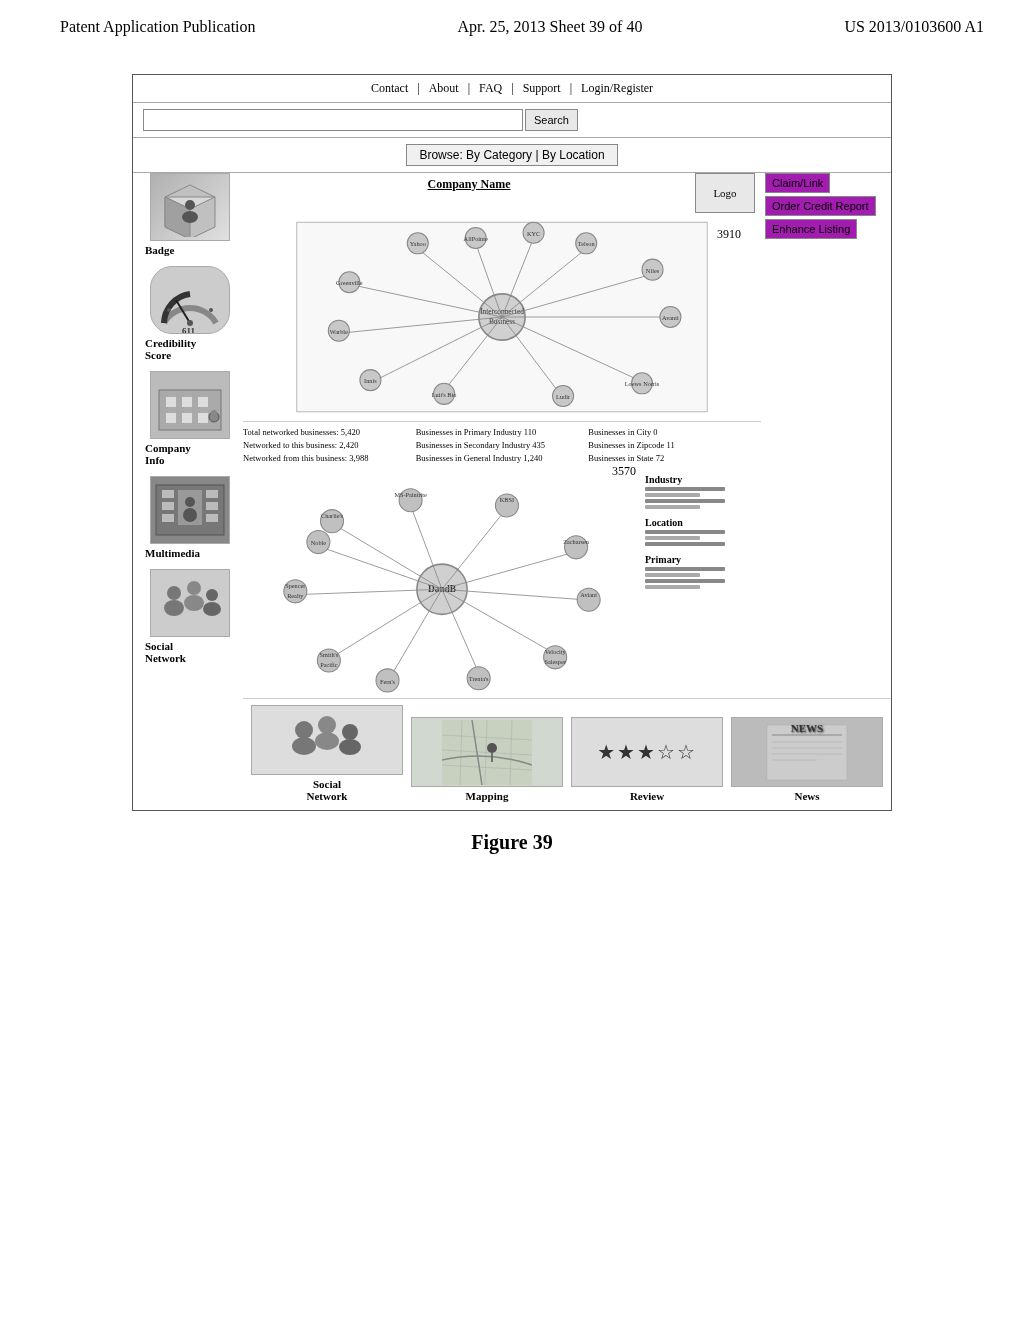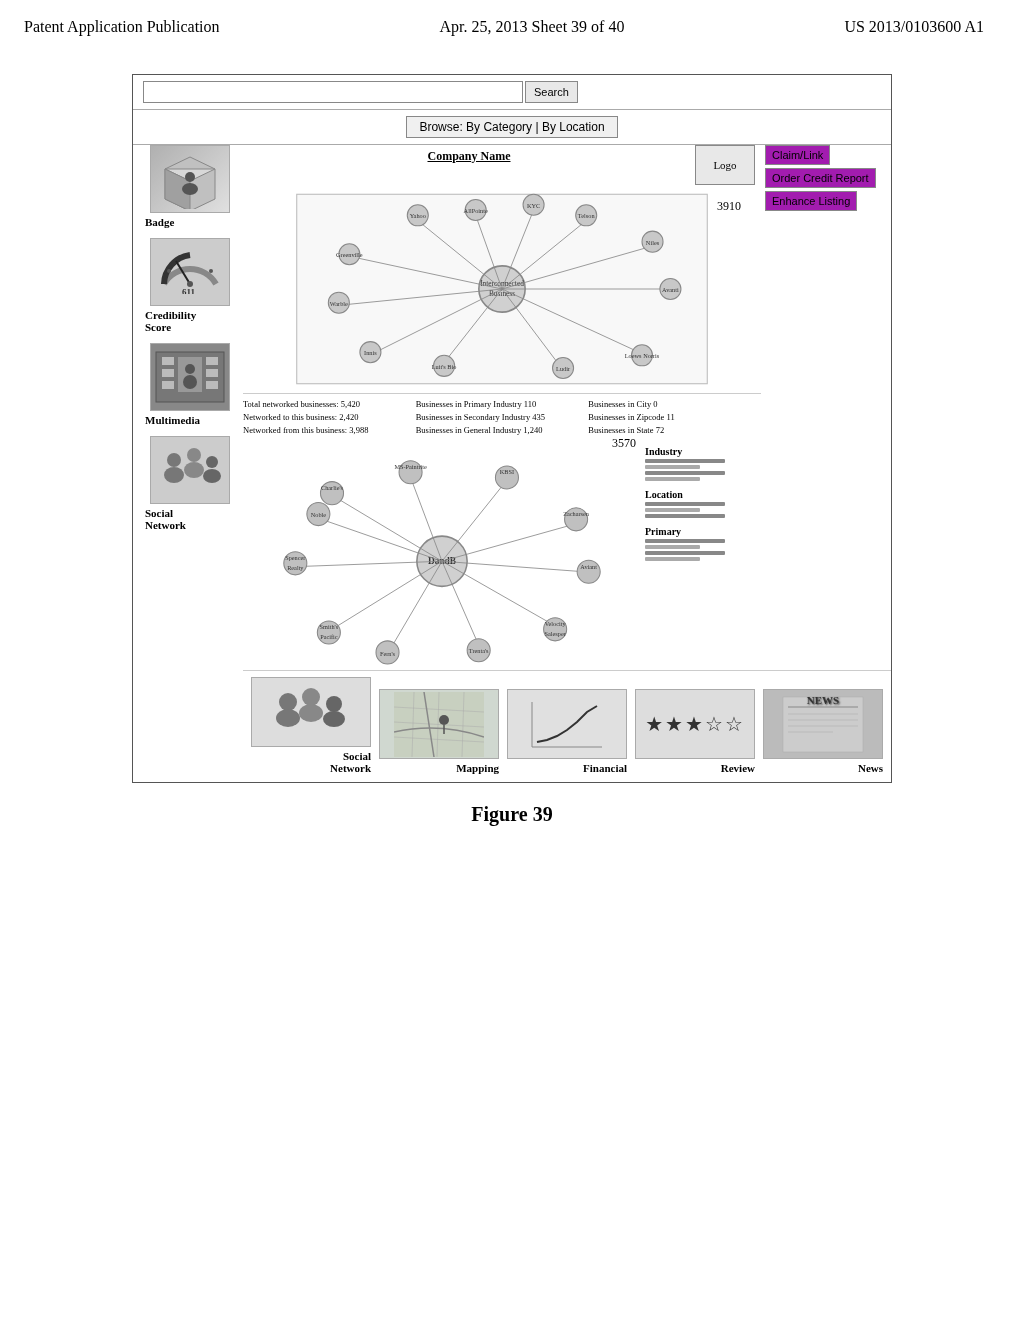--- a/index.html
+++ b/index.html
@@ -6,21 +6,21 @@
     body {
       width: 1024px;
       min-height: 1320px;
       background: #fff;
       font-family: 'Times New Roman', Times, serif;
       color: #000;
     }
 
     
     .page-header {
-      padding: 18px 40px 8px 24px;
+      padding: 18px 40px 8px 60px;
       display: flex;
       justify-content: space-between;
       align-items: flex-start;
     }
 
     
     .page-body {
       padding: 10px 60px 30px 60px;
     }
 
@@ -121,21 +121,22 @@
 
     
     .thumb-badge {
       background: linear-gradient(135deg, #b0b0b0 0%, #e0e0e0 100%);
     }
     .thumb-credibility {
       background: #ccc;
       display: flex;
       flex-direction: column;
       align-items: center;
-      justify-content: flex-start;
+      justify-content: flex-end;
+      border-radius: 22px;
     }
     .thumb-company {
       background: #bbb;
       display: flex;
       align-items: center;
       justify-content: center;
     }
     .thumb-multimedia {
       background: #888;
       position: relative;
@@ -228,21 +229,21 @@
 
     
     .bottom-row {
       display: flex;
       align-items: flex-end;
       padding: 6px 8px 8px 8px;
       border-top: 1px solid #ccc;
       gap: 8px;
     }
     .bottom-item {
-      text-align: right;
+      text-align: center;
       flex: 1;
     }
     .bottom-thumb {
       width: 100%;
       height: 70px;
       border: 1px solid #aaa;
       background: #ddd;
       display: flex;
       align-items: center;
       justify-content: center;
@@ -364,20 +365,31 @@
 <div class="page-header">
   <span>Patent Application Publication</span>
   <span>Apr. 25, 2013   Sheet 39 of 40</span>
   <span>US 2013/0103600 A1</span>
 </div>
 
 <div class="page-body">
 
   <div class="figure-container">
 
+    <div class="nav-bar">
+      <a>Contact</a>
+      <span class="nav-separator">|</span>
+      <a>About</a>
+      <span class="nav-separator">|</span>
+      <a>FAQ</a>
+      <span class="nav-separator">|</span>
+      <a>Support</a>
+      <span class="nav-separator">|</span>
+      <a>Login/Register</a>
+    </div>
 
     <div class="search-bar">
       <input class="search-input" type="text" style="">
       <button class="search-button">Search</button>
     </div>
 
     <div class="browse-bar">
       <button class="browse-btn">
         Browse: <span>By Category</span>
         <span> | </span>
@@ -419,20 +431,38 @@
                 <circle cx="15" cy="32" r="2" fill="#555"></circle>
                 <circle cx="57" cy="32" r="2" fill="#555"></circle>
 
                 <text x="28" y="56" font-size="9" fill="#333" font-weight="bold">611</text>
               </svg>
             </div>
           </div>
           <div class="sidebar-label">Credibility<br>Score</div>
         </div>
 
+        <div class="sidebar-item">
+          <div class="sidebar-thumb thumb-company">
+            <svg width="72" height="60">
+
+              <rect x="5" y="15" width="62" height="40" fill="#aaa" stroke="#777" stroke-width="1"></rect>
+              <rect x="12" y="22" width="10" height="10" fill="#ddd"></rect>
+              <rect x="28" y="22" width="10" height="10" fill="#ddd"></rect>
+              <rect x="44" y="22" width="10" height="10" fill="#ddd"></rect>
+              <rect x="12" y="38" width="10" height="10" fill="#ddd"></rect>
+              <rect x="28" y="38" width="10" height="10" fill="#ddd"></rect>
+              <rect x="44" y="38" width="10" height="10" fill="#ddd"></rect>
+
+              <circle cx="60" cy="42" r="5" fill="#888" stroke="#555"></circle>
+              <circle cx="60" cy="38" r="3" fill="#888"></circle>
+            </svg>
+          </div>
+          <div class="sidebar-label">Company<br>Info</div>
+        </div>
 
         <div class="sidebar-item">
           <div class="sidebar-thumb thumb-multimedia">
             <svg width="72" height="60">
 
               <rect x="2" y="5" width="68" height="50" fill="#777" stroke="#555" stroke-width="1"></rect>
               <rect x="8" y="10" width="12" height="8" fill="#bbb"></rect>
               <rect x="8" y="22" width="12" height="8" fill="#bbb"></rect>
               <rect x="8" y="34" width="12" height="8" fill="#bbb"></rect>
               <rect x="52" y="10" width="12" height="8" fill="#bbb"></rect>
@@ -712,33 +742,20 @@
                 <path d="M0 40 Q45 30 90 45" fill="none" stroke="#888" stroke-width="1.5"></path>
                 <path d="M30 0 Q35 32 40 65" fill="none" stroke="#888" stroke-width="1.5"></path>
 
                 <circle cx="50" cy="28" r="5" fill="#555"></circle>
                 <line x1="50" y1="33" x2="50" y2="42" stroke="#555" stroke-width="1.5"></line>
               </svg>
             </div>
             <div class="bottom-label">Mapping</div>
           </div>
 
-          <div class="bottom-item">
-            <div class="bottom-thumb financial-thumb">
-              <svg width="90" height="65">
-                <rect x="0" y="0" width="90" height="65" fill="#e0e0e0"></rect>
-
-                <line x1="10" y1="55" x2="80" y2="55" stroke="#888" stroke-width="1"></line>
-                <line x1="10" y1="55" x2="10" y2="10" stroke="#888" stroke-width="1"></line>
-
-                <polyline points="15,50 25,48 35,44 45,38 55,30 65,20 75,14" fill="none" stroke="#333" stroke-width="2"></polyline>
-              </svg>
-            </div>
-            <div class="bottom-label">Financial</div>
-          </div>
 
           <div class="bottom-item">
             <div class="bottom-thumb">
               <div class="stars">★★★☆☆</div>
             </div>
             <div class="bottom-label">Review</div>
           </div>
 
           <div class="bottom-item">
             <div class="bottom-thumb news-thumb">

